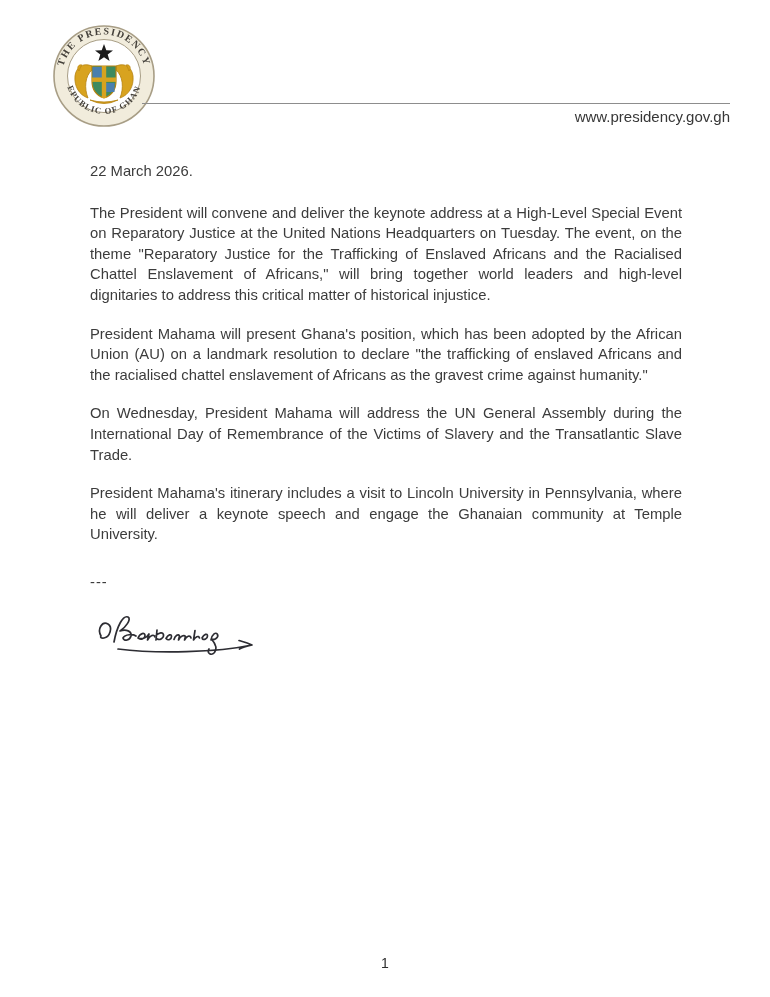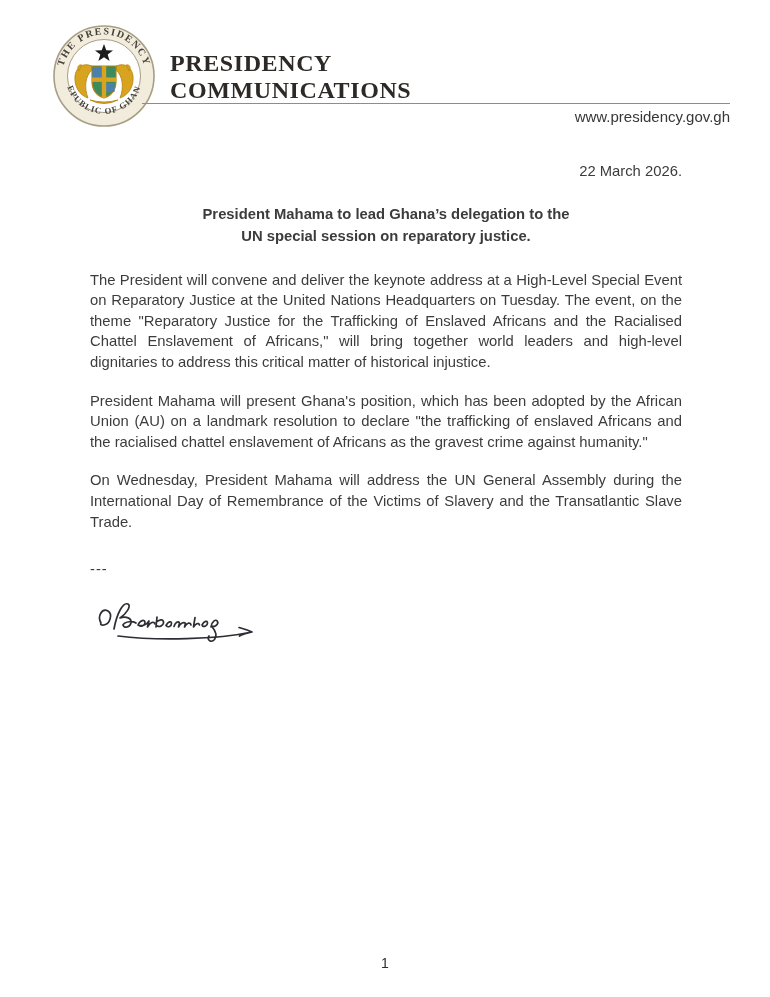--- a/index.html
+++ b/index.html
@@ -53,21 +53,21 @@
 
   
   .content {
     position: absolute;
     top: 161px;
     left: 90px;
     width: 592px;
     font-size: 14.8px;
     line-height: 20.6px;
   }
-  .date-line { text-align: right; margin-bottom: 21px; }
+  .date-line { margin-bottom: 21px; }
   .doc-title {
     text-align: center;
     font-weight: bold;
     line-height: 22.5px;
     margin-bottom: 22px;
   }
   .body-par {
     text-align: justify;
     margin-bottom: 18px;
   }
@@ -125,42 +125,35 @@
         <path d="M40 42 h24 v15 q0 13 -12 17 q-12 -4 -12 -17 Z" fill="#3e8a5f" stroke="#b5820f" stroke-width="1.2"></path>
         <rect x="40.5" y="43" width="10" height="13" fill="#4a7fae"></rect>
         <rect x="53.5" y="59" width="9" height="9" fill="#4a7fae"></rect>
         <rect x="49.8" y="42" width="4.4" height="32" fill="#d8a31f"></rect>
         <rect x="40" y="53.5" width="24" height="4.4" fill="#d8a31f"></rect>
 
         <path d="M38 76 Q52 83 66 76 Q52 80 38 76 Z" fill="#d8a31f" stroke="#b5820f" stroke-width="0.8"></path>
       </g>
     </svg>
 
-    <div class="org-title">
-      <div>PRESIDENCY</div>
-      <div>COMMUNICATIONS</div>
-    </div>
 
     <div class="website">www.presidency.gov.gh</div>
   </div>
 
   <div class="header-rule"></div>
 
   <div class="content">
 
     <div class="date-line">22 March 2026.</div>
 
-    <div class="doc-title">
-      <div>President Mahama to lead Ghana’s delegation to the</div>
-      <div>UN special session on reparatory justice.</div>
-    </div>
 
     <p class="body-par">The President will convene and deliver the keynote address at a High-Level Special Event on Reparatory Justice at the United Nations Headquarters on Tuesday. The event, on the theme "Reparatory Justice for the Trafficking of Enslaved Africans and the Racialised Chattel Enslavement of Africans," will bring together world leaders and high-level dignitaries to address this critical matter of historical injustice.</p>
     <p class="body-par">President Mahama will present Ghana's position, which has been adopted by the African Union (AU) on a landmark resolution to declare "the trafficking of enslaved Africans and the racialised chattel enslavement of Africans as the gravest crime against humanity."</p>
     <p class="body-par">On Wednesday, President Mahama will address the UN General Assembly during the International Day of Remembrance of the Victims of Slavery and the Transatlantic Slave Trade.</p>
+    <p class="body-par">President Mahama's itinerary includes a visit to Lincoln University in Pennsylvania, where he will deliver a keynote speech and engage the Ghanaian community at Temple University.</p>
 
     <div class="separator">---</div>
 
     <div class="signature-area">
       <svg class="sig-svg" width="172" height="50" viewBox="0 0 172 50" aria-hidden="true">
         <g fill="none" stroke="#2d2d33" stroke-width="1.7" stroke-linecap="round" stroke-linejoin="round">
           <path d="M9 27 C5 20 10 12 16 15 C21 18 18 28 12 29 C9 29.5 8 28 9 27 Z"></path>
           <path d="M22 33 C25 17 31 6 36 8 C40 10 33 19 28 22 C34 20 40 22 39 27 C38 31 32 33 31 29 C33 25 41 25 44 27"></path>
           <path d="M46 29 C48 24 53 23 53 26.5 C53 29.5 49 31 47 29.5 C50 30 55 29 57 25 L55.5 31 C58 26 62 25 63 28"></path>
           <path d="M65 21 L64 31 M64 26.5 C67 23.5 71 22.5 71.5 26 C72 29 67.5 31.5 65.5 30"></path>

